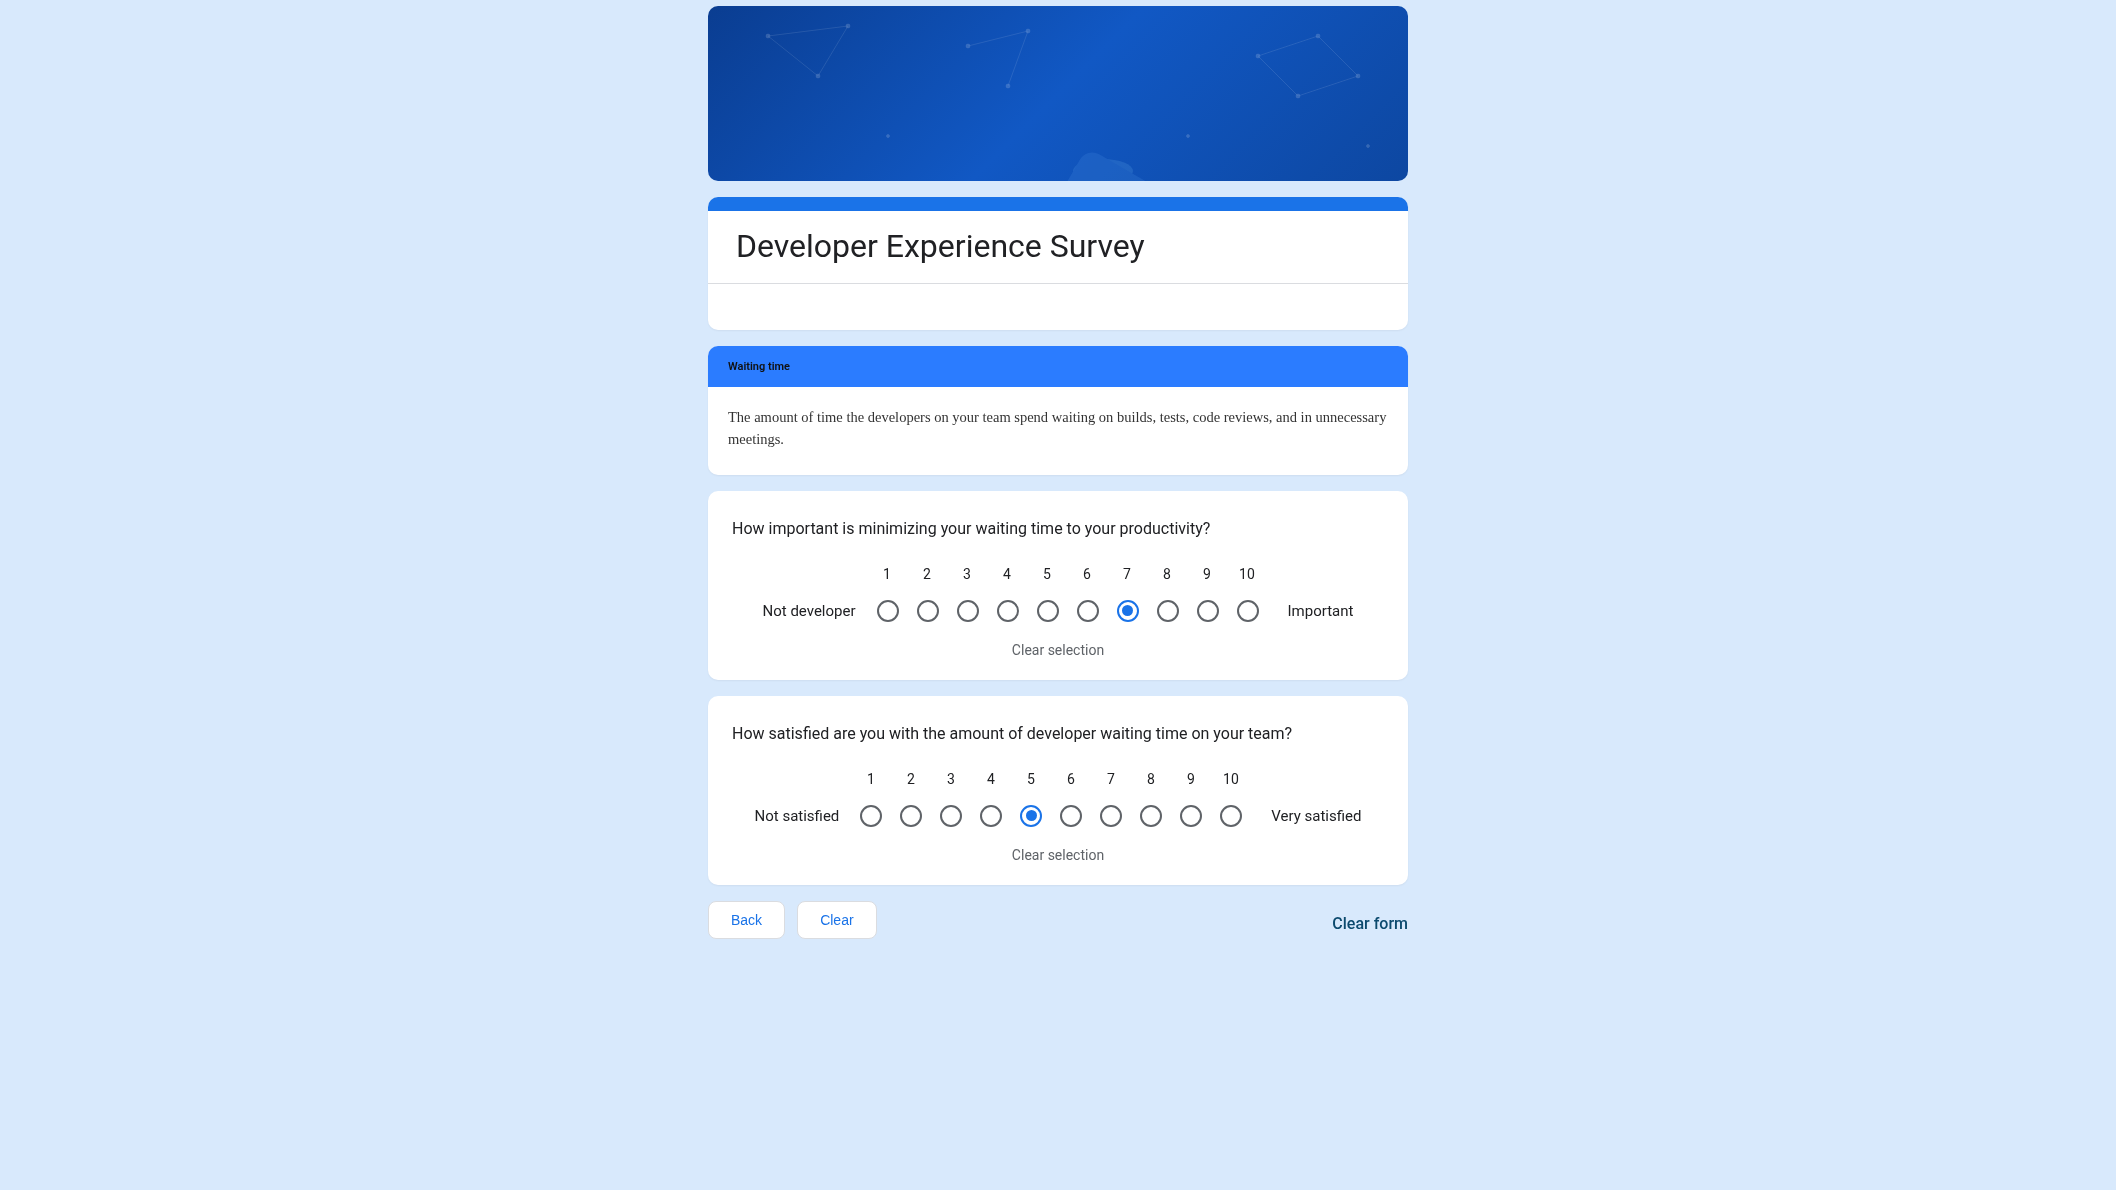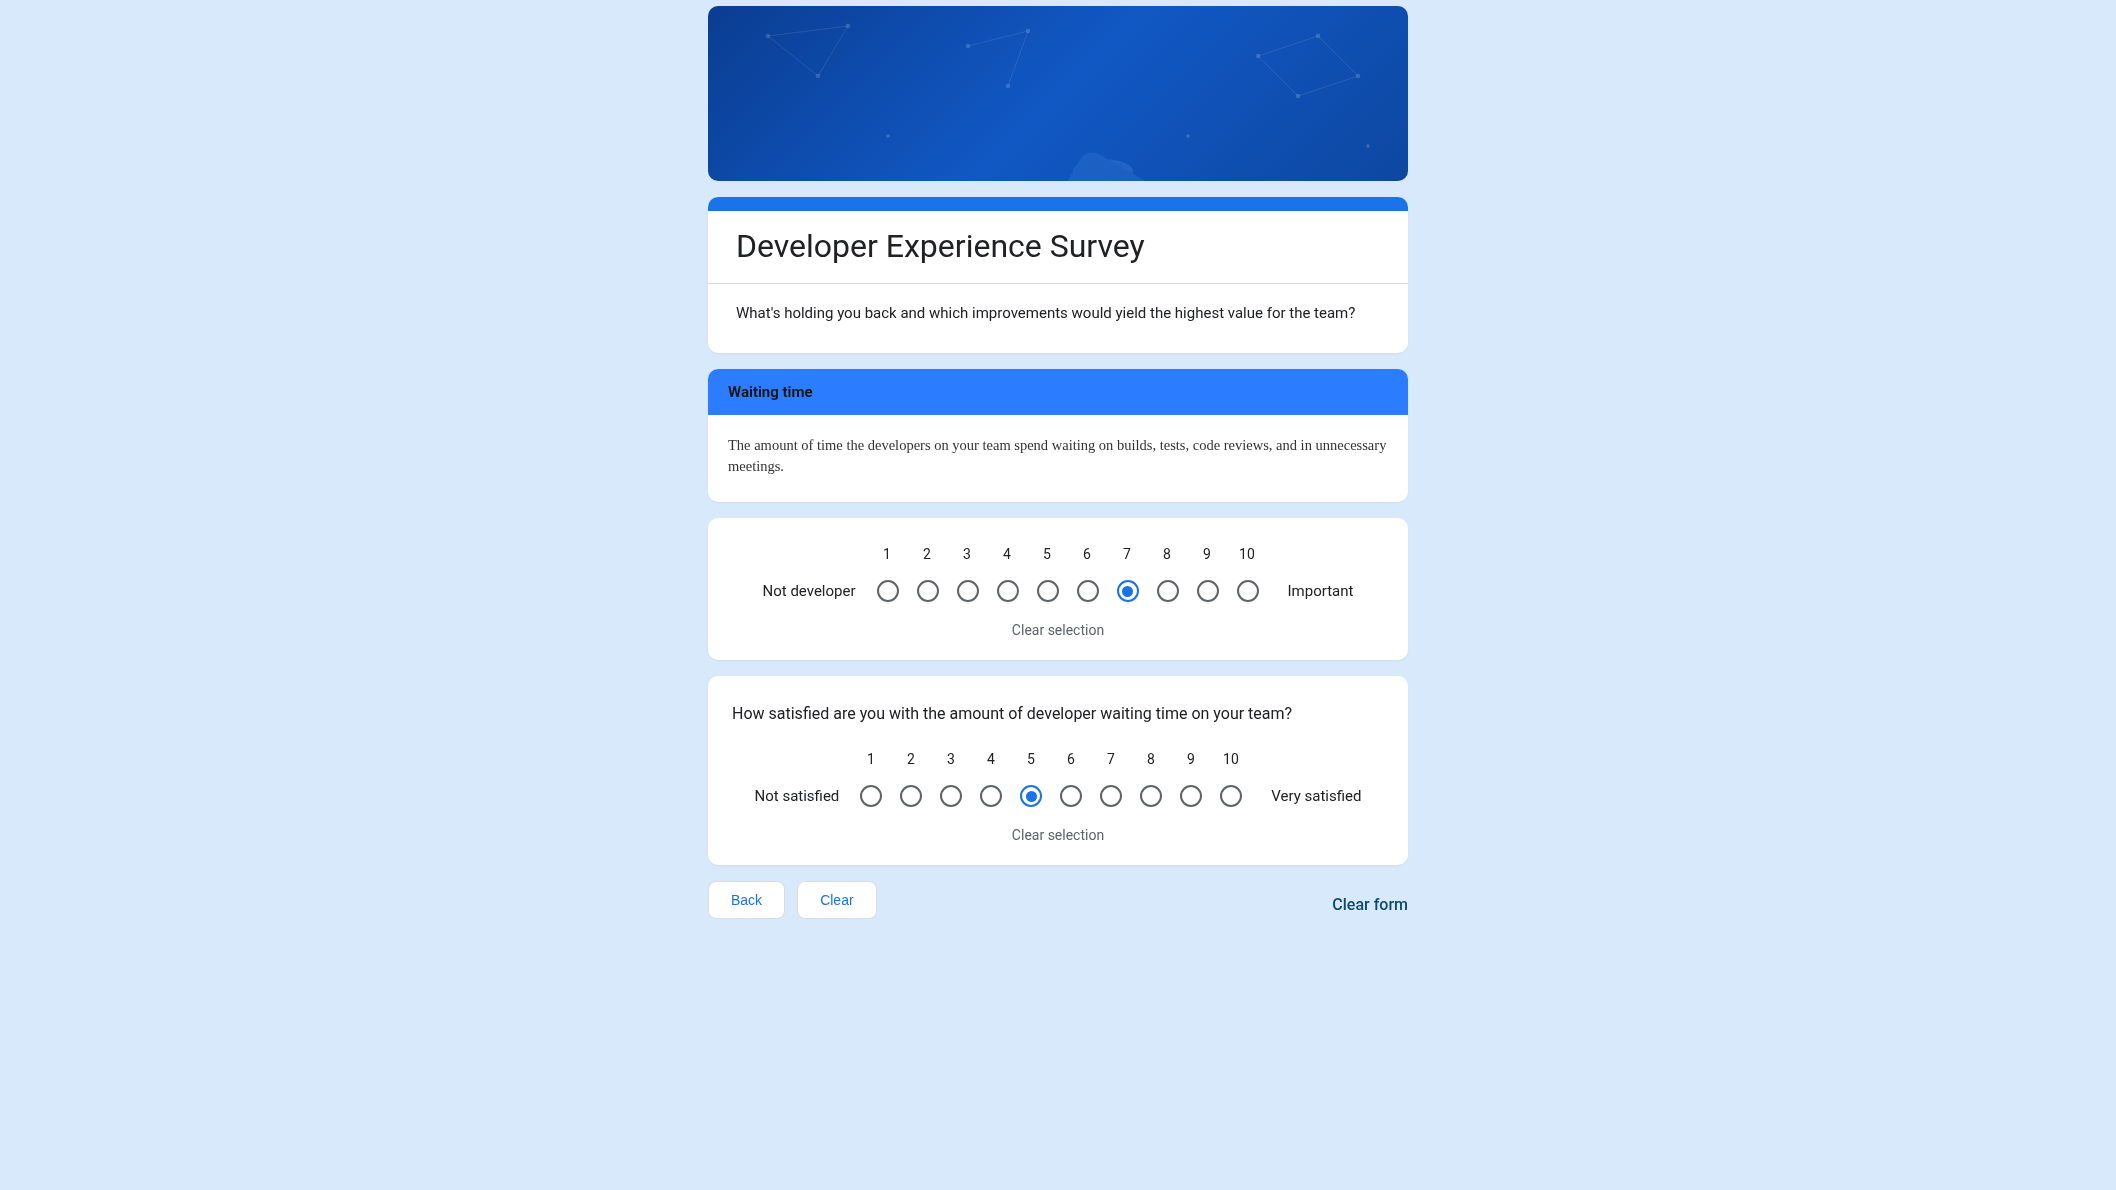--- a/index.html
+++ b/index.html
@@ -66,21 +66,21 @@
       border-radius: 10px;
       overflow: hidden;
       margin-bottom: 16px;
       box-shadow: 0 1px 2px rgba(0,0,0,0.05);
     }
     .section-header {
       background: #2b7cff;
       padding: 14px 20px;
     }
     .section-header-title {
-      font-size: 15px;
+      font-size: 11px;
       font-weight: 600;
       color: #111;
     }
     .section-body {
       padding: 20px 20px 24px 20px;
     }
     .section-description {
       font-size: 14.5px;
       color: #333;
       line-height: 1.5;
@@ -233,34 +233,34 @@
         <rect x="370" y="155" width="250" height="100" rx="14" fill="#3b7dd8" transform="rotate(30 400 165)"></rect>
       </g>
     </svg>
   </div>
 
   <div class="title-card">
     <div class="title-card-topbar"></div>
     <div class="title-card-content">
       <h1 class="form-title">Developer Experience Survey</h1>
       <hr class="title-hr">
-      <p class="form-subtitle">What's holding you back and which improvements would yield the highest value for the team?</p>
     </div>
   </div>
 
   <div class="section-card">
     <div class="section-header">
       <div class="section-header-title">Waiting time</div>
     </div>
     <div class="section-body">
       <p class="section-description">The amount of time the developers on your team spend waiting on builds, tests, code reviews, and in unnecessary meetings.</p>
     </div>
   </div>
 
   <div class="question-card">
+    <div class="question-title">How important is minimizing your waiting time to your productivity?</div>
     <div class="scale-container">
       <div class="scale-options">
         <div class="scale-labels-row" style="padding-left:98px; padding-right:80px;">
           <div class="num-cell">1</div>
           <div class="num-cell">2</div>
           <div class="num-cell">3</div>
           <div class="num-cell">4</div>
           <div class="num-cell">5</div>
           <div class="num-cell">6</div>
           <div class="num-cell">7</div>

